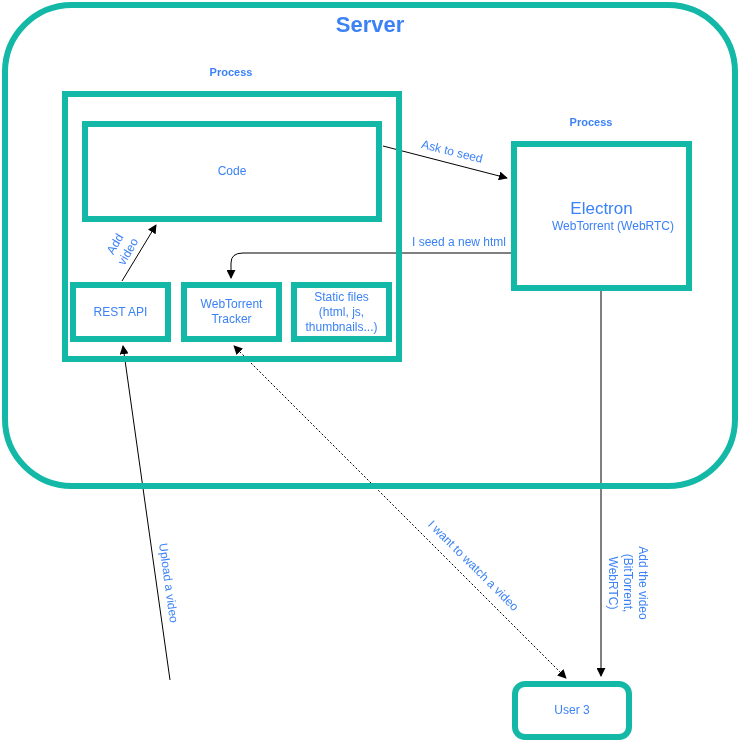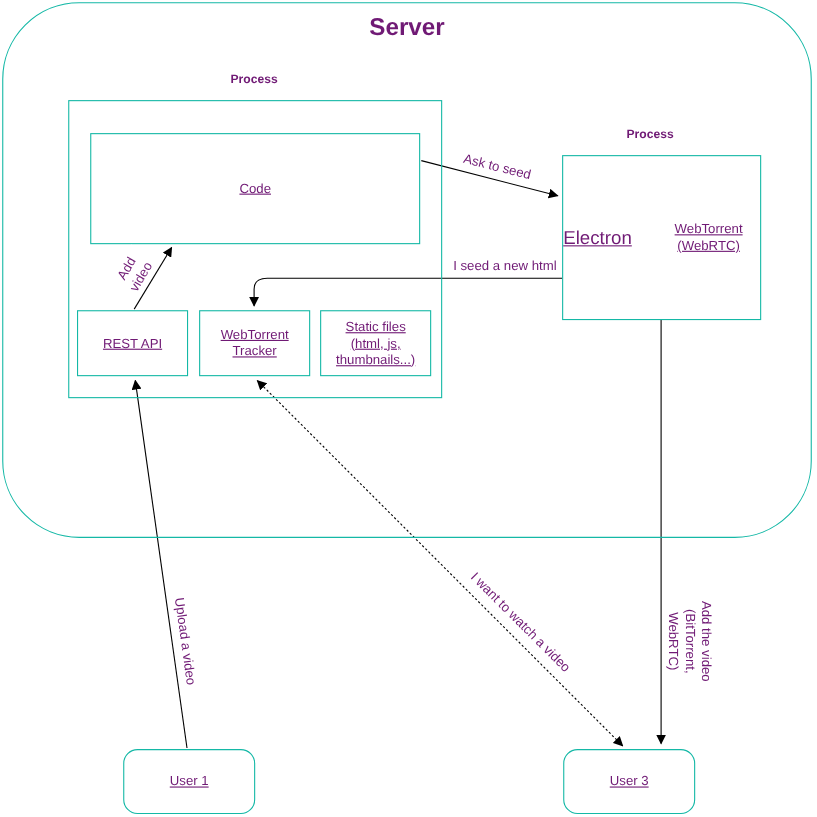--- a/index.html
+++ b/index.html
@@ -2,40 +2,39 @@
 <html><head>
 <meta charset="utf-8">
 <style>
   html, body { margin: 0; padding: 0; background: #ffffff; }
   #canvas {
     position: relative;
     width: 743px;
     height: 743px;
     background: #ffffff;
     font-family: "Liberation Sans", sans-serif;
-    color: #701a75;
+    color: #3b82f6;
     overflow: hidden;
   }
   #edges {
     position: absolute;
     left: 0; top: 0;
     width: 743px; height: 743px;
   }
   .box {
     position: absolute;
-    border: 1px solid #14b8a6;
+    border: 6px solid #14b8a6;
     background: transparent;
     display: flex;
     align-items: center;
     justify-content: center;
     text-align: center;
     font-size: 12px;
     line-height: 15px;
     box-sizing: border-box;
-    text-decoration: underline;
   }
   .rounded-big { border-radius: 70px; }
   .rounded-sm { border-radius: 13px; }
   .diagram-title {
     position: absolute;
     left: 2px; top: 12px;
     width: 736px;
     text-align: center;
     font-size: 22px;
     font-weight: bold;
@@ -95,28 +94,25 @@
 
   <div class="box" style="left:181px; top:282px; width:101px; height:60px;">
     <span class="inner-text" style="width:80px;">WebTorrent Tracker</span>
   </div>
 
   <div class="box" style="left:291px; top:282px; width:101px; height:60px;">
     <span class="inner-text" style="width:88px;">Static files (html, js, thumbnails...)</span>
   </div>
 
   <div class="proc-label" style="left:591px; top:122px;">Process</div>
-  <div class="box" style="left:511px; top:141px; width:181px; height:150px; flex-direction:row;">
+  <div class="box" style="left:511px; top:141px; width:181px; height:150px; flex-direction:column;">
     <span class="inner-text electron-title">Electron</span>
     <span class="inner-text electron-sub">WebTorrent (WebRTC)</span>
   </div>
 
-  <div class="box rounded-sm" style="left:112px; top:681px; width:120px; height:59px;">
-    <span class="inner-text">User 1</span>
-  </div>
   <div class="box rounded-sm" style="left:512px; top:681px; width:120px; height:59px;">
     <span class="inner-text">User 3</span>
   </div>
 
   <div class="edge-label nowrap" style="left:452px; top:152px; transform:translate(-50%,-50%) rotate(14deg);">Ask to seed</div>
 
   <div class="edge-label nowrap" style="left:459px; top:242px; transform:translate(-50%,-50%);">I seed a new html</div>
 
   <div class="edge-label" style="left:122px; top:248px; width:40px; transform:translate(-50%,-50%) rotate(-60deg);">Add video</div>
 

